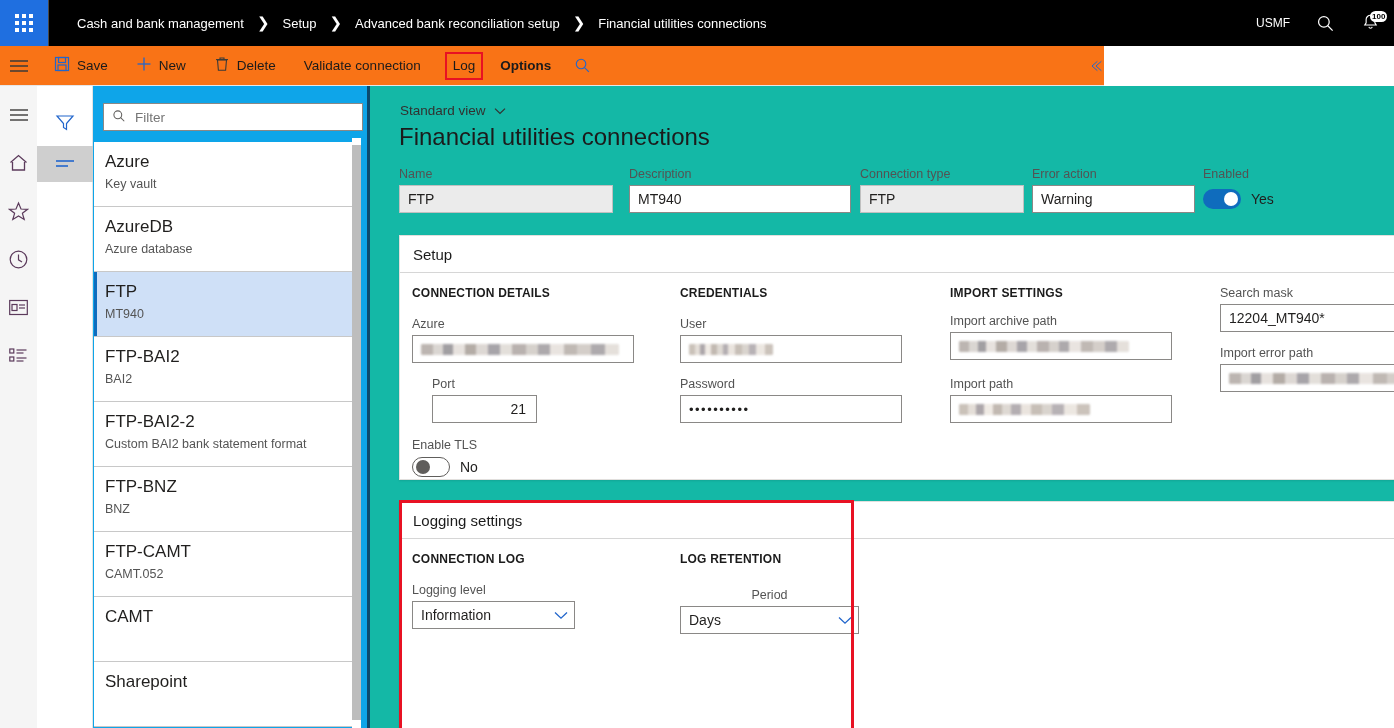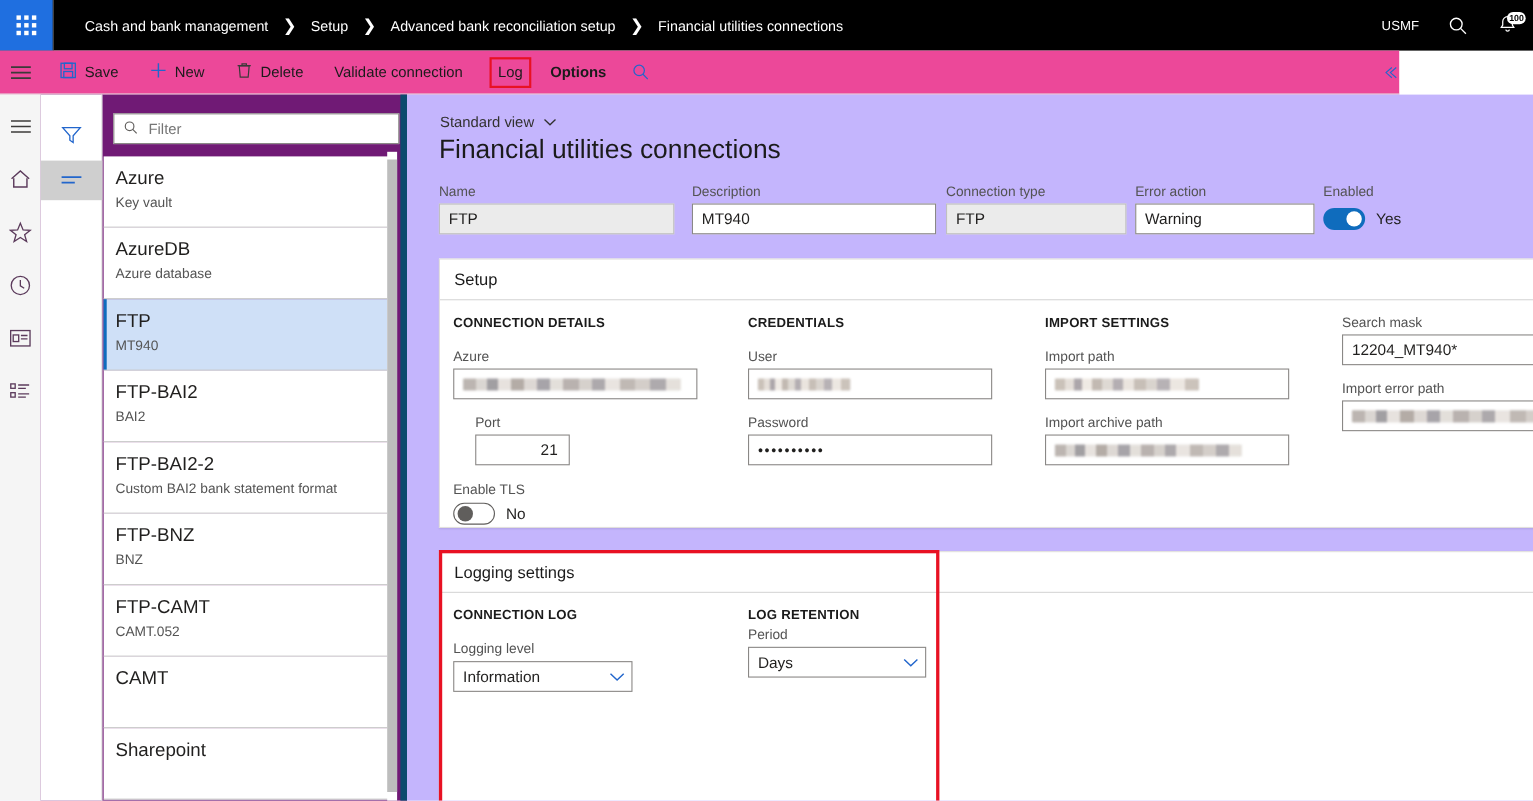--- a/index.html
+++ b/index.html
@@ -42,22 +42,22 @@
   }
   #company{ color:#fff; font-size:12px; cursor:pointer; }
   .tb-icon{ cursor:pointer; display:flex; justify-content:center; position:relative; }
   #notif-badge{
     position:absolute; left:9px; top:-2px; background:#fff; color:#000;
     border-radius:8px; font-size:8px; line-height:11px; padding:0 2px; font-weight:bold;
   }
 
   
   #cmdbar{
-    position:absolute; left:0; top:46px; width:1272px; height:40px;
-    background:#ec4899; border-bottom:1px solid #e6e6e6;
+    position:absolute; left:0; top:46px; width:1104px; height:40px;
+    background:#f97316; border-bottom:1px solid #e6e6e6;
     display:flex; align-items:center;
   }
   #hamburger{
     width:37px; height:40px; display:flex; align-items:center; justify-content:center; cursor:pointer;
   }
   .cmd-btn{
     display:flex; align-items:center; gap:7px; height:28px; padding:0 9px;
     font-size:13.5px; color:#1b1b1b; cursor:pointer; white-space:nowrap;
     margin-left:6px; border:2px solid transparent;
   }
@@ -69,21 +69,21 @@
   
   #rail{
     position:absolute; left:0; top:86px; width:37px; height:642px;
     background:#f5f5f5; display:flex; flex-direction:column; align-items:center; padding-top:16px; gap:22px;
   }
   .rail-icon{ width:26px; height:26px; display:flex; align-items:center; justify-content:center; cursor:pointer; }
 
   
   #listpane{
     position:absolute; left:37px; top:86px; width:333px; height:642px;
-    background:#701a75; border-right:6px solid #0c4a6e;
+    background:#0ea5e9; border-right:3px solid #0c4a6e;
   }
   #list-toolstrip{
     position:absolute; left:0; top:0; width:56px; height:642px; background:#fff;
     border-right:1px solid #e3e3e3;
   }
   .strip-btn{ width:56px; height:36px; display:flex; align-items:center; justify-content:center; cursor:pointer; }
   .strip-btn.active{ background:#cfcfcf; }
   #filterbox{
     position:absolute; left:66px; top:17px; width:260px; height:28px;
     border:1px solid #8a8886; background:#fff; display:flex; align-items:center; gap:7px; padding-left:8px;
@@ -108,21 +108,21 @@
   #list-scrollbar-track{
     position:absolute; left:352px; top:138px; width:9px; height:590px; background:#fff;
   }
   #list-scrollbar-thumb{
     position:absolute; left:352px; top:145px; width:9px; height:575px; background:#bdbdbd; cursor:pointer;
   }
 
   
   #main{
     position:absolute; left:370px; top:86px; width:1024px; height:642px;
-    background:#c4b5fd; overflow:hidden;text-decoration:underline;
+    background:#14b8a6; overflow:hidden;text-decoration:underline;
   }
   #viewsel{
     position:absolute; left:30px; top:17px; display:flex; align-items:center; gap:8px;
     font-size:13.5px; color:#323130; cursor:pointer;
   }
   #page-title{
     position:absolute; left:29px; top:37px; font-size:24px; color:#1b1b1b; font-weight:normal;
   }
 
   .fld-label{ font-size:12.5px; color:#535353; margin-bottom:4px; display:block; }
@@ -466,21 +466,21 @@
 
       <div style="margin-top:17px;">
         <span class="fld-label">Azure</span>
         <div class="fld-input" style="width:222px;">
           <span class="redacted" style="width:198px;"></span>
         </div>
       </div>
 
       <div style="margin-top:14px;margin-left:20px;">
         <span class="fld-label">Port</span>
-        <div class="fld-input numeric" style="width:86px;">21</div>
+        <div class="fld-input numeric" style="width:105px;">21</div>
       </div>
 
       <div style="margin-top:15px;">
         <span class="fld-label">Enable TLS</span>
         <div style="display:flex; align-items:center; height:22px;">
           <span class="toggle off">
               <span class="knob"></span>
             </span>
           <span class="toggle-label">No</span>
         </div>
@@ -499,31 +499,31 @@
 
       <div style="margin-top:14px;">
         <span class="fld-label">Password</span>
         <div class="fld-input" style="width:222px; letter-spacing:1.5px; font-size:13px;">••••••••••</div>
       </div>
     </div>
 
     <div style="position:absolute; left:550px; top:50px;">
       <div class="group-title">IMPORT SETTINGS</div>
 
+      <div style="margin-top:14px;">
+        <span class="fld-label">Import archive path</span>
+        <div class="fld-input" style="width:222px;">
+          <span class="redacted" style="width:170px;"></span>
+        </div>
+      </div>
+
       <div style="margin-top:17px;">
         <span class="fld-label">Import path</span>
         <div class="fld-input" style="width:222px;">
           <span class="redacted warm" style="width:131px;"></span>
-        </div>
-      </div>
-
-      <div style="margin-top:14px;">
-        <span class="fld-label">Import archive path</span>
-        <div class="fld-input" style="width:222px;">
-          <span class="redacted" style="width:170px;"></span>
         </div>
       </div>
     </div>
 
     <div style="position:absolute; left:820px; top:50px;">
       <div>
         <span class="fld-label">Search mask</span>
         <div class="fld-input" style="width:222px;">12204_MT940*</div>
       </div>
 
@@ -554,23 +554,23 @@
               </svg>
           </span>
         </div>
       </div>
     </div>
 
     <div style="position:absolute; left:280px; top:50px;">
       <div class="group-title">LOG RETENTION</div>
 
 
-      <div style="margin-top:4px;">
+      <div style="margin-top:22px;text-align:center;">
         <span class="fld-label">Period</span>
-        <div class="fld-input sel-wrap" style="width:162px; padding-right:6px;">
+        <div class="fld-input sel-wrap" style="width:179px; padding-right:6px;">
           <span>Days</span>
           <span class="sel-chev">
             <svg width="14" height="9" viewBox="0 0 14 9">
                 <path d="M1 1.5 L7 7.2 L13 1.5" fill="none" stroke="#2266cc" stroke-width="1.3"></path>
               </svg>
           </span>
         </div>
       </div>
     </div>
   </div>

